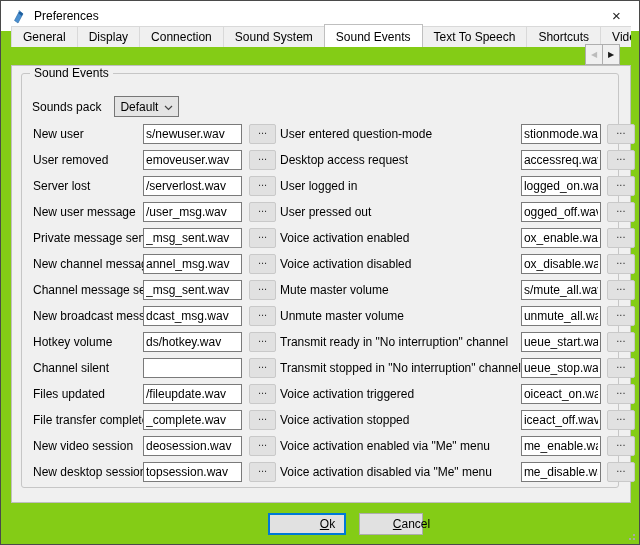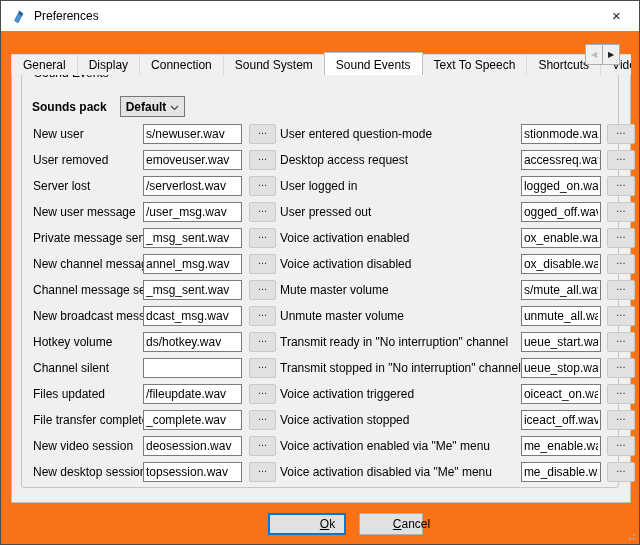--- a/index.html
+++ b/index.html
@@ -1,39 +1,39 @@
 <!DOCTYPE html>
 <html><head>
 <meta charset="utf-8">
 <style>
   * { margin:0; padding:0; box-sizing:border-box; }
   html,body { width:640px; height:545px; background:#fff; font-family:"Liberation Sans", sans-serif; }
-  .window { position:relative; width:640px; height:545px; background:#f97316; border:1px solid #4a4a4a; font-size:12px; color:#000; overflow:hidden; }
+  .window { position:relative; width:640px; height:545px; background:#84cc16; border:1px solid #4a4a4a; font-size:12px; color:#000; overflow:hidden; }
 
   
   .titlebar { position:absolute; left:0; top:0; right:0; height:30px; background:#fff; display:flex; align-items:center; padding-left:9px; }
   .app-icon { width:16px; height:16px; display:inline-block; }
   .titletext { margin-left:8px; font-size:12px; }
   .closebtn { position:absolute; right:0; top:0; width:45px; height:29px; display:flex; align-items:center; justify-content:center; font-size:15px; color:#1a1a1a; background:#fff; }
 
   
-  .tabs { position:absolute; left:10px; top:51px; width:620px; height:23px; display:flex; align-items:flex-end; z-index:2; overflow:hidden; }
+  .tabs { position:absolute; left:10px; top:23px; width:620px; height:23px; display:flex; align-items:flex-end; z-index:2; overflow:hidden; }
   .tab { height:21px; padding:3px 11px; background:#f0f0f0; border:1px solid #d9d9d9; border-bottom:none; margin-left:-1px; white-space:nowrap; line-height:14px; }
   .tab:first-child { margin-left:0; }
   .tab.active { position:relative; height:24px; margin-bottom:-1px; padding-top:5px; background:#fff; border:1px solid #bfbfbf; border-bottom:1px solid #fff; z-index:3; }
   .tabscroll { position:absolute; left:584px; top:43px; height:21px; display:flex; z-index:4; }
   .sarrow { width:18px; height:21px; border:1px solid #aeaeae; background:#f0f0f0; display:flex; align-items:center; justify-content:center; font-size:8px; }
   .sarrow.next { margin-left:-1px; color:#1a1a1a; }
   .sarrow.prev { color:#bcbcbc; }
 
   
   .pane { position:absolute; left:10px; top:64px; width:620px; height:438px; background:#f0f0f0; border:1px solid #bfbfbf; z-index:1; }
   .groupbox { position:absolute; left:9px; top:7px; width:598px; height:415px; border:1px solid #c6c6c6; border-radius:3px; }
   .grouplabel { position:absolute; left:8px; top:-8px; background:#f0f0f0; padding:0 4px; }
-  .packrow { position:absolute; left:10px; top:22px; height:21px; display:flex; align-items:center;font-weight:bold; }
+  .packrow { position:absolute; left:10px; top:22px; height:21px; display:flex; align-items:center; }
   .combo { margin-left:13px; width:65px; height:21px; background:#e4e4e4; border:1px solid #767676; display:flex; align-items:center; padding:0 5px; }
   .combo .val { flex:1; }
   .cols { position:absolute; left:7px; top:47px; right:14px; display:flex; }
   .col { display:flex; flex-direction:column; }
   .col.left  { width:247px; padding-left:4px; }
   .col.right { flex:1; margin-left:4px; }
   .row { height:26px; display:flex; align-items:center; }
   .rlabel { flex:1; white-space:nowrap; overflow:hidden; }
   .rinput { height:20px; border:1px solid #7a7a7a; background:#fff; font-family:"Liberation Sans", sans-serif; font-size:12px; padding:1px 2px; }
   .col.left  .rinput { width:99px; margin-right:7px; }

